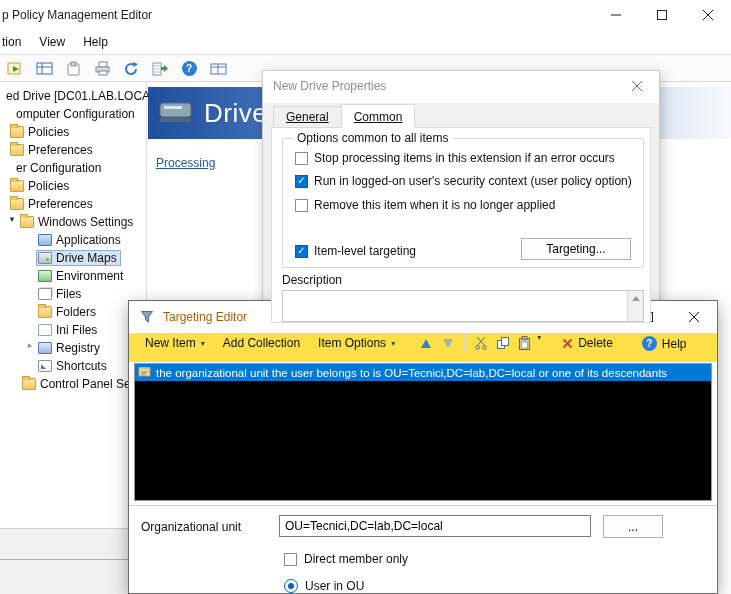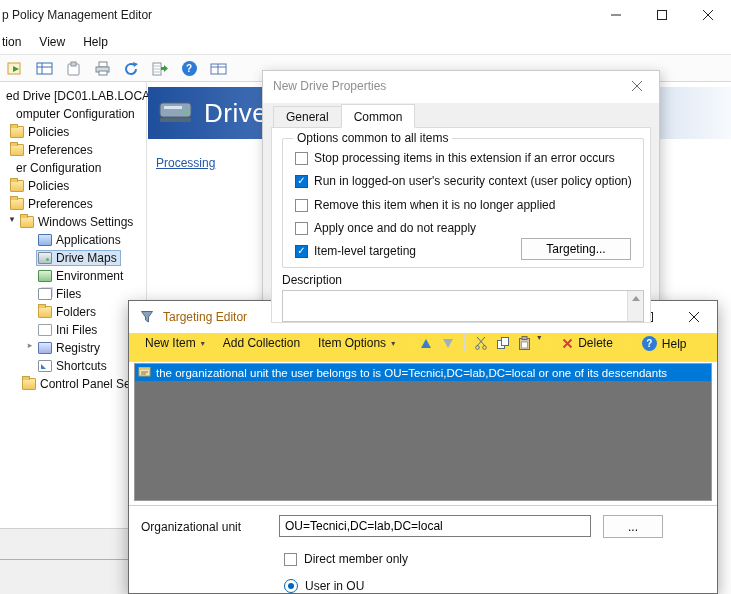--- a/index.html
+++ b/index.html
@@ -47,21 +47,21 @@
             background:linear-gradient(90deg,#1f4e9c 0%,#4e7cc0 30%,#b9cce6 70%,#f7fafd 100%); }
   .banner-icon { margin-left:10px; flex:none; }
   .banner-title { color:#fff; font-size:26px; margin-left:10px; letter-spacing:.5px; white-space:nowrap; }
   .processing { position:absolute; left:8px; top:74px; color:#2457a8; text-decoration:underline; cursor:pointer; }
 
   
   .dlg1 { position:absolute; left:262px; top:70px; width:398px; height:262px; background:#f0f0f0; border:1px solid #cccccc; box-shadow:2px 3px 12px rgba(0,0,0,.22); }
   .dlg1-titlebar { position:relative; height:32px; background:#fff; }
   .dlg1-title { position:absolute; left:10px; line-height:30px; color:#8f8f8f; }
   .dlg1-close { position:absolute; right:0; top:0; width:45px; height:30px; display:flex; align-items:center; justify-content:center; }
-  .tabs { position:absolute; left:10px; top:35px; display:flex; z-index:3; }
+  .tabs { position:absolute; left:10px; top:35px; display:flex; z-index:3;text-decoration:underline; }
   .tab { padding:3px 12px; background:#f0f0f0; border:1px solid #d9d9d9; margin-right:-1px; height:22px; }
   .tab.active { background:#fff; border-bottom-color:#fff; height:24px; margin-top:-2px; padding-top:5px; position:relative; z-index:4; }
   .tab-panel { position:absolute; left:8px; right:8px; top:56px; bottom:8px; background:#fff; border:1px solid #dcdcdc; z-index:2; }
   .groupbox { position:absolute; left:10px; right:6px; top:10px; height:130px; border:1px solid #d8d8d8; border-radius:2px; }
   .group-legend { position:absolute; top:-8px; left:10px; background:#fff; padding:0 4px; }
   .opt { position:absolute; left:12px; display:flex; align-items:center; gap:6px; height:16px; white-space:nowrap; }
   .cb { width:13px; height:13px; border:1px solid #8a8a8a; background:#fff; flex:none; position:relative; }
   .cb.checked { background:#0075d7; border-color:#005fb0; }
   .cb.checked::after { content:"✓"; position:absolute; left:50%; top:50%; transform:translate(-50%,-54%); color:#fff; font-size:10px; font-weight:700; }
   .targeting-btn { position:absolute; right:12px; top:99px; width:110px; height:22px; background:#fdfdfd; border:1px solid #b0b0b0; font-family:inherit; font-size:12px; }
@@ -79,21 +79,21 @@
   .dlg2 .cap-btn { height:32px; }
   .funnel { position:absolute; left:11px; top:9px; }
   .te-toolbar { position:absolute; left:0; right:0; top:32px; height:29px; background:#fde047; border-bottom:1px solid #dcdcdc; display:flex; align-items:flex-start; padding-left:8px; gap:2px; }
   .tb-btn { display:flex; align-items:center; gap:5px; padding:3px 8px; white-space:nowrap; }
   .tb-icon { width:20px; height:20px; display:flex; align-items:center; justify-content:center; }
   .tb-sep { width:1px; height:18px; background:#d8d8d8; margin:0 4px; }
   .caret { font-size:8px; color:#444; }
   .arrow-up { width:0; height:0; border-left:5px solid transparent; border-right:5px solid transparent; border-bottom:9px solid #3c7ec8; }
   .arrow-down { width:0; height:0; border-left:5px solid transparent; border-right:5px solid transparent; border-top:9px solid #9fb0c0; }
   .help-circle { width:15px; height:15px; border-radius:50%; background:#2f7cd6; color:#fff; font-size:10px; font-weight:700; display:flex; align-items:center; justify-content:center; flex:none; }
-  .te-list { position:absolute; left:5px; right:5px; top:62px; height:138px; background:#737373; border:1px solid #9a9a9a; overflow:hidden; }
+  .te-list { position:absolute; left:5px; right:5px; top:62px; height:138px; background:#000000; border:1px solid #9a9a9a; overflow:hidden; }
   .te-row { display:flex; align-items:center; height:17px; padding-left:3px; gap:5px; }
   .te-row.selected { background:#0078d7; color:#fff; }
   .te-row-text { font-size:11.5px; white-space:nowrap; overflow:hidden; }
   .te-editor { position:absolute; left:0; right:0; top:204px; bottom:0; background:#fff; border-top:1px solid #d0d0d0; }
   .ou-label { position:absolute; left:12px; top:14px; }
   .ou-input { position:absolute; left:150px; top:9px; width:312px; height:22px; border:1px solid #7a7a7a; padding:0 5px; font-family:inherit; font-size:12px; }
   .browse-btn { position:absolute; left:474px; top:9px; width:60px; height:23px; background:#fdfdfd; border:1px solid #b0b0b0; font-family:inherit; font-size:12px; }
   .ed-opt { position:absolute; display:flex; align-items:center; gap:7px; white-space:nowrap; }
   .radio { width:14px; height:14px; border-radius:50%; border:1px solid #8a8a8a; background:#fff; position:relative; flex:none; }
   .radio.checked { border-color:#0067c0; }
@@ -321,24 +321,20 @@
           <span class="cb"></span>
           <span>Stop processing items in this extension if an error occurs</span>
         </div>
         <div class="opt" style="top:34px;">
           <span class="cb checked"></span>
           <span>Run in logged-on user's security context (user policy option)</span>
         </div>
         <div class="opt" style="top:58px;">
           <span class="cb"></span>
           <span>Remove this item when it is no longer applied</span>
-        </div>
-        <div class="opt" style="top:81px;">
-          <span class="cb"></span>
-          <span>Apply once and do not reapply</span>
         </div>
         <div class="opt" style="top:104px;">
           <span class="cb checked"></span>
           <span>Item-level targeting</span>
         </div>
         <button class="targeting-btn">Targeting...</button>
       </div>
       <div class="desc-label">Description</div>
       <div class="desc-box">
         <div class="desc-scroll">

